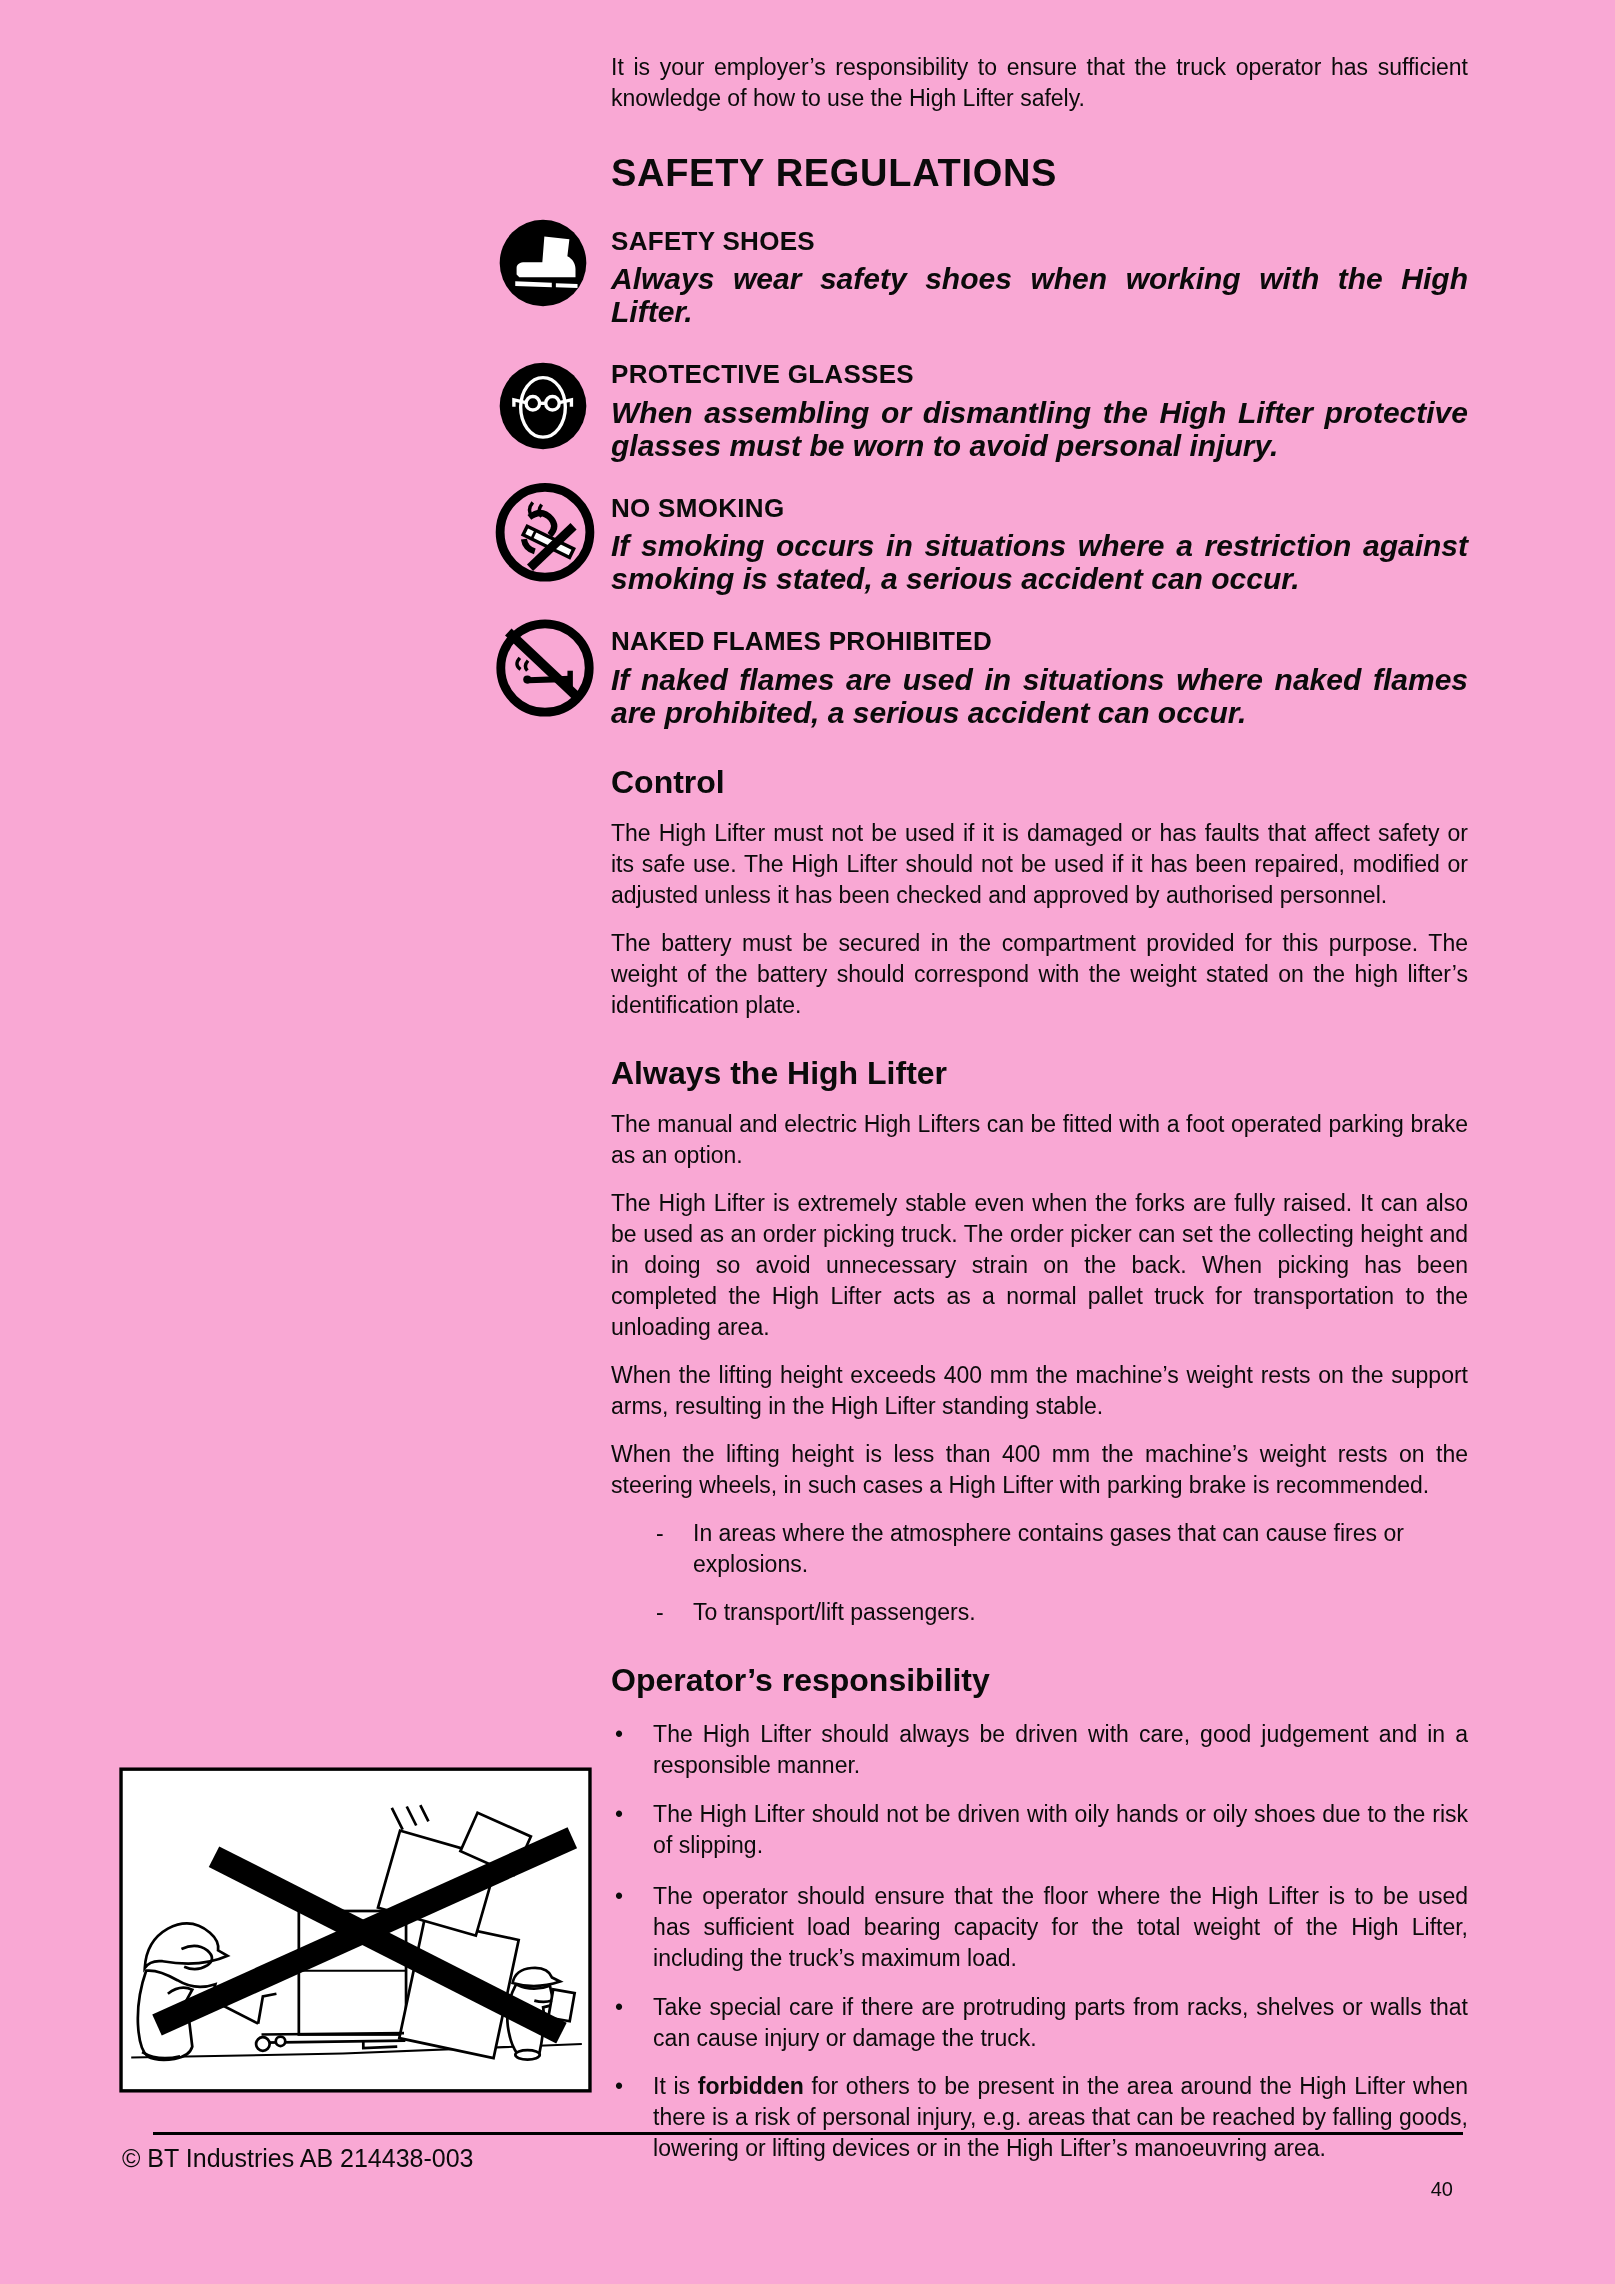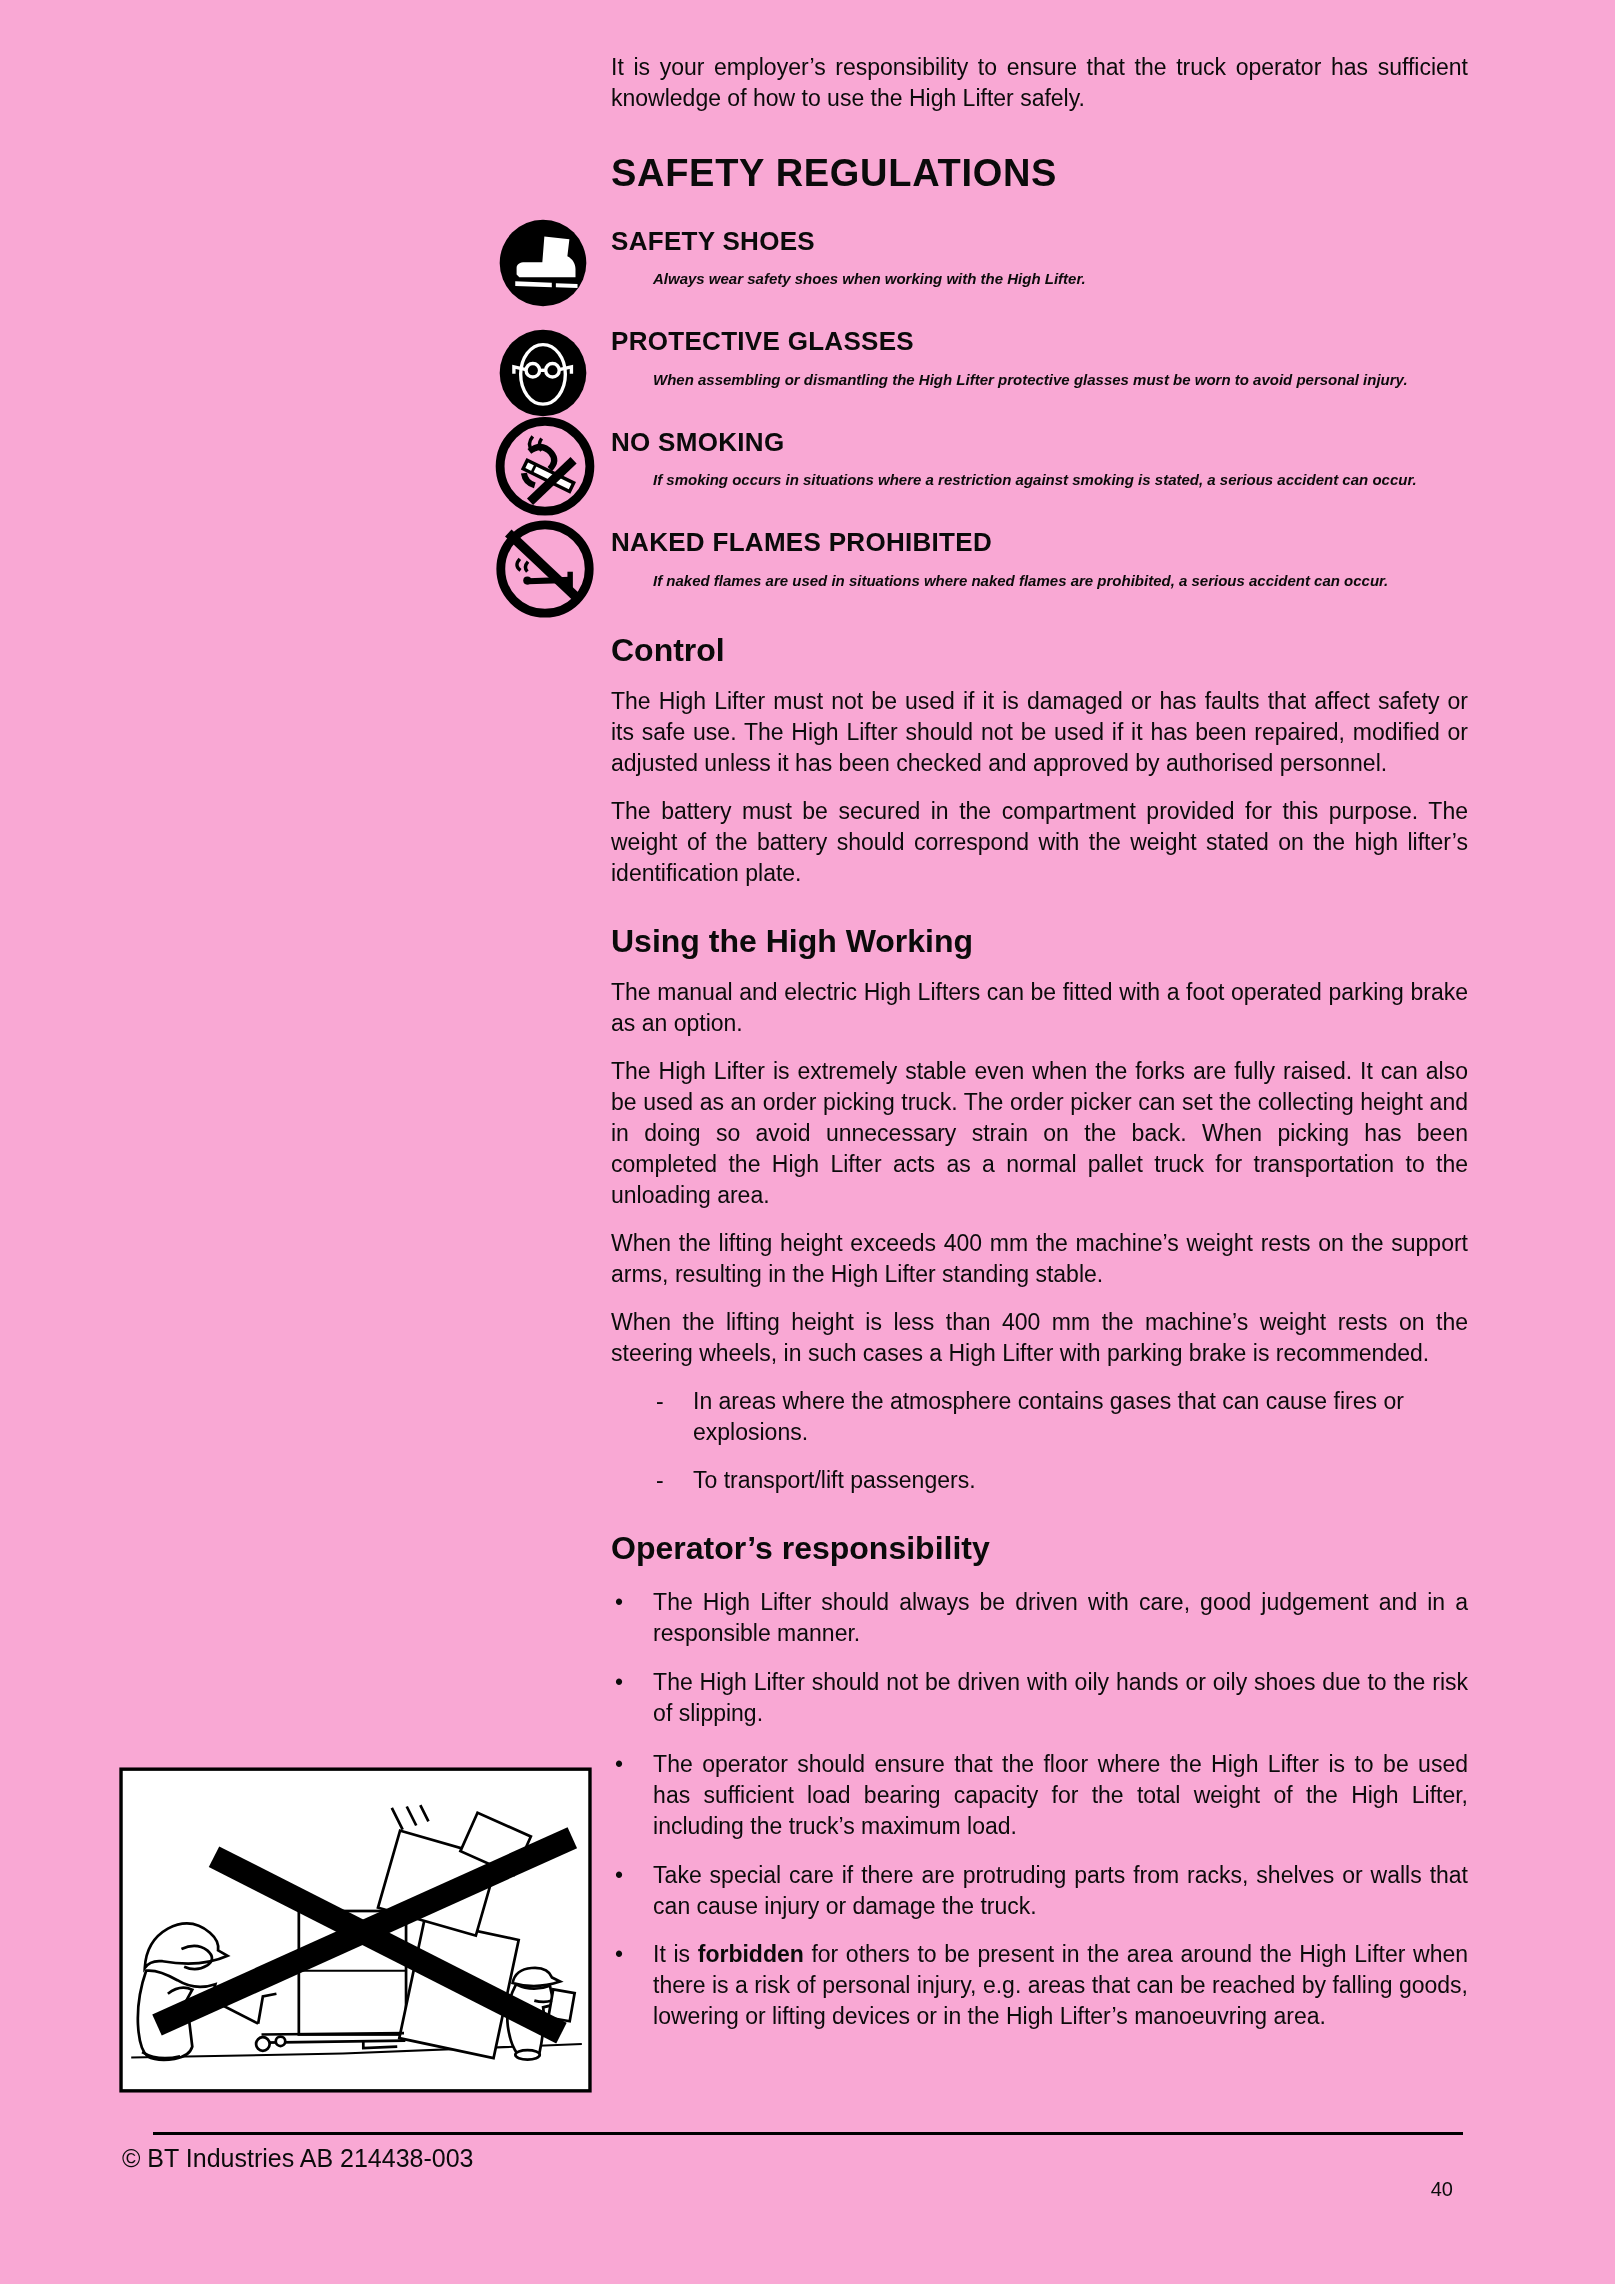--- a/index.html
+++ b/index.html
@@ -11,21 +11,21 @@
   .content { position:absolute; left:611px; top:52px; width:857px; }
   .intro { font-size:23px; line-height:31px; text-align:justify; }
   .h1 { font-size:38px; font-weight:bold; letter-spacing:0.7px; margin-top:38px; }
   .safety-item { position:relative; margin-top:31px; }
   .safety-item .icon-wrap { position:absolute; }
   .icon-shoes  { left:-113px; top:-6.8px; }
   .icon-glasses{ left:-113px; top:2.7px; }
   .icon-smoke  { left:-117px; top:-11px; }
   .icon-flames { left:-117px; top:-9.5px; }
   .icon-heading { font-size:26px; font-weight:bold; letter-spacing:0.3px; }
-  .instruction { margin-left:42px; margin-top:5.4px; font-size:15px; line-height:33px;
+  .instruction { margin-top:5.4px; font-size:30px; line-height:33px;
                  font-weight:bold; font-style:italic; text-align:justify; }
   .h2 { font-size:32px; font-weight:bold; margin-top:34px; }
   .h2-tight { margin-top:35px; }
   p.body { font-size:23px; line-height:31px; text-align:justify; margin-top:17px; }
   .dash-list { margin-top:17.7px; padding-left:45px; }
   .dash-item { display:flex; font-size:23px; line-height:31px; }
   .dash-item + .dash-item { margin-top:16.3px; }
   .dash-marker { flex:0 0 37px; }
   .dash-text { flex:1; }
   .bullet-list { margin-top:20.4px; padding-left:4.1px; }
@@ -109,21 +109,21 @@
         </svg>
       </span>
       <div class="icon-heading">NAKED FLAMES PROHIBITED</div>
       <div class="instruction">If naked flames are used in situations where naked flames are prohib­ited, a serious accident can occur.</div>
     </div>
 
     <div class="h2 h2-tight">Control</div>
     <p class="body">The High Lifter must not be used if it is damaged or has faults that affect safety or its safe use. The High Lifter should not be used if it has been repaired, mod­ified or adjusted unless it has been checked and approved by authorised per­sonnel.</p>
     <p class="body">The battery must be secured in the compartment provided for this purpose. The weight of the battery should correspond with the weight stated on the high lifter’s identification plate.</p>
 
-    <div class="h2">Using the High Working</div>
+    <div class="h2">Always the High Lifter</div>
     <p class="body">The manual and electric High Lifters can be fitted with a foot operated parking brake as an option.</p>
     <p class="body">The High Lifter is extremely stable even when the forks are fully raised. It can also be used as an order picking truck. The order picker can set the collecting height and in doing so avoid unnecessary strain on the back. When picking has been completed the High Lifter acts as a normal pallet truck for transportation to the unloading area.</p>
     <p class="body">When the lifting height exceeds 400 mm the machine’s weight rests on the support arms, resulting in the High Lifter standing stable.</p>
     <p class="body">When the lifting height is less than 400 mm the machine’s weight rests on the steering wheels, in such cases a High Lifter with parking brake is recom­mended.</p>
 
     <div class="dash-list">
       <div class="dash-item">
         <span class="dash-marker">-</span>
         <span class="dash-text">In areas where the atmosphere contains gases that can cause fires or explosions.</span>
       </div>

